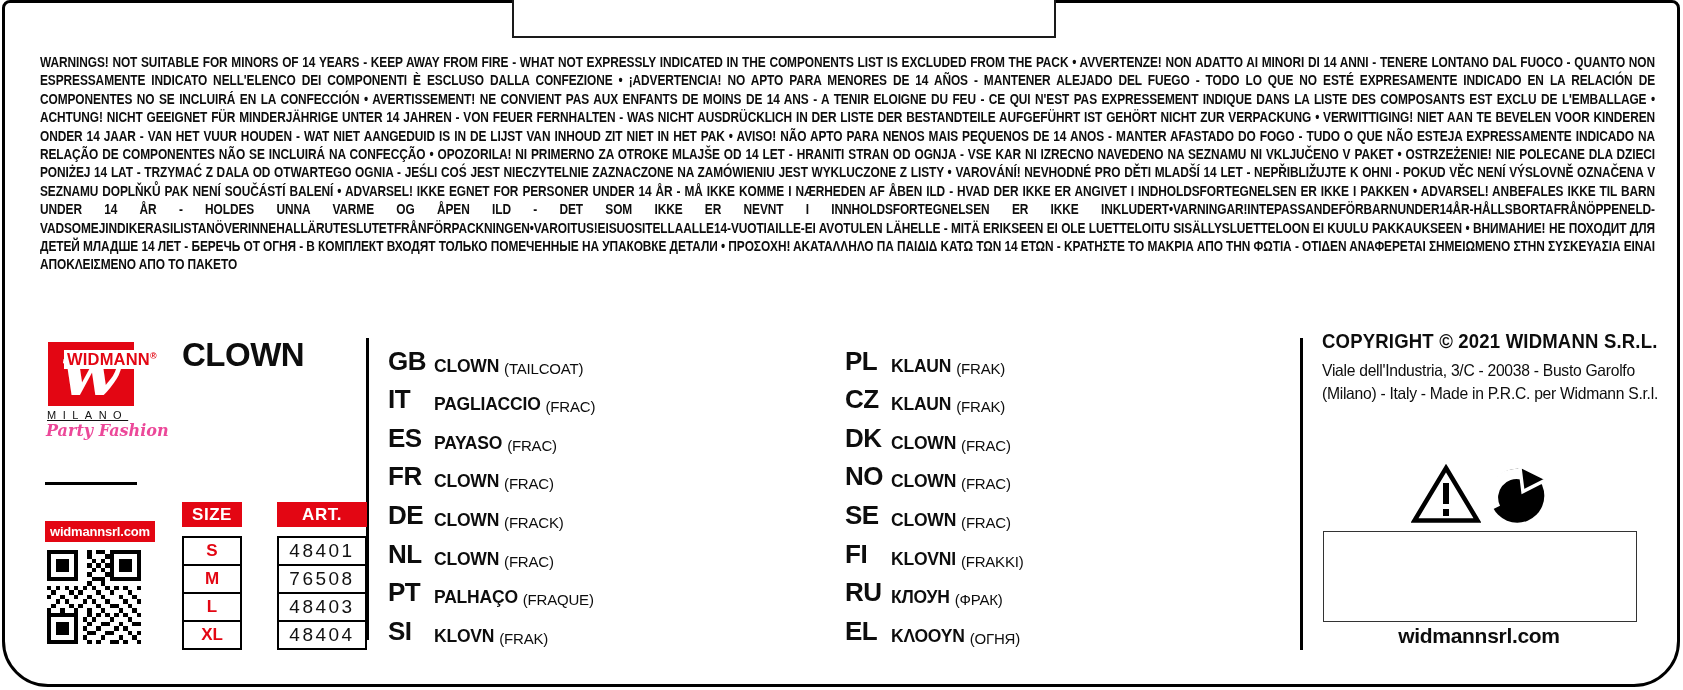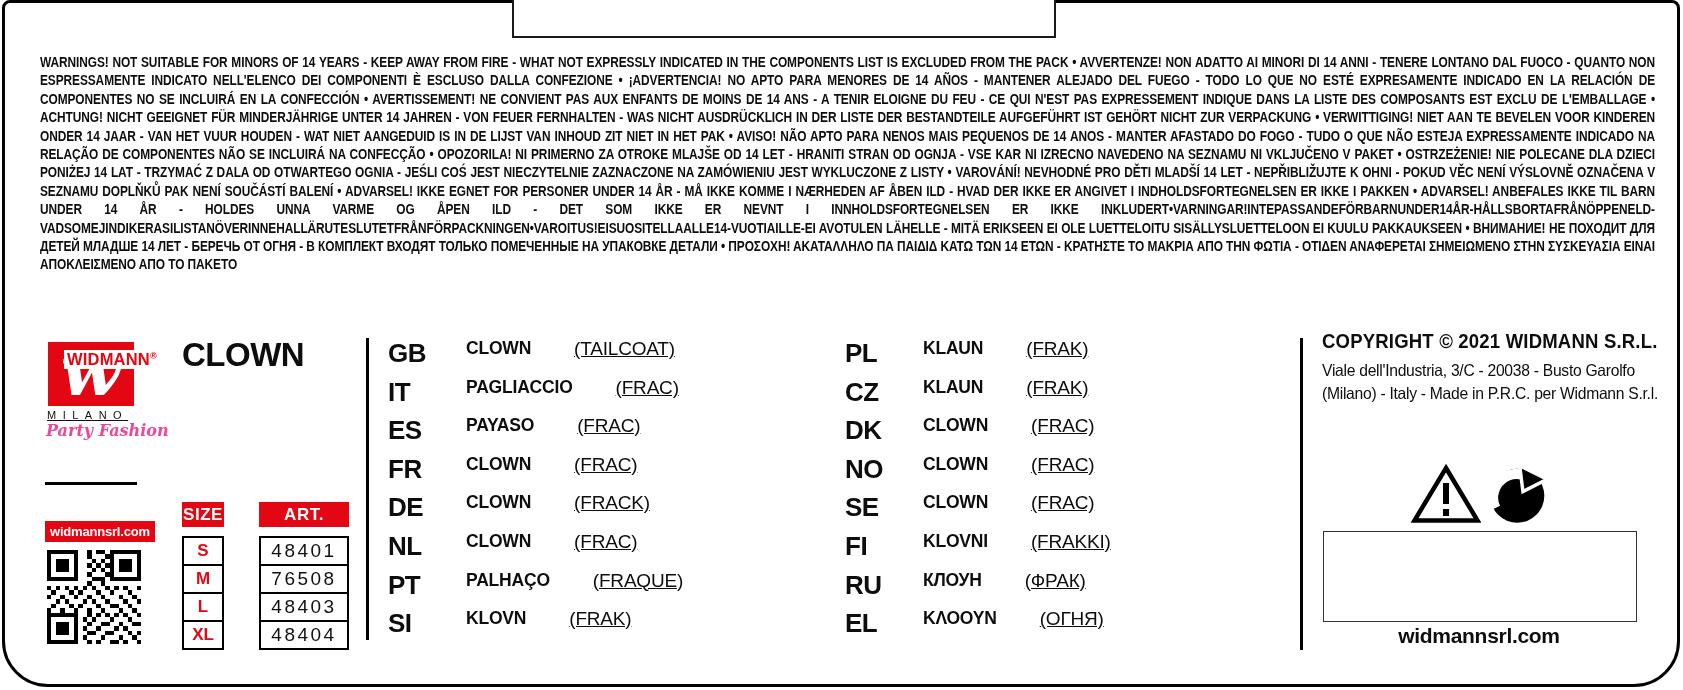--- a/index.html
+++ b/index.html
@@ -28,38 +28,38 @@
   .title{position:absolute;left:182px;top:336px;margin:0;font-size:33px;font-weight:bold;
          letter-spacing:-0.5px;color:#0d0d0d;}
   
   .divider{position:absolute;width:2.5px;background:#000;}
   .d1{left:366px;top:338px;height:302px;}
   .d2{left:1300px;top:338px;height:312px;}
   
   .langs{position:absolute;top:338px;}
   .colA{left:388px;}
   .colB{left:845px;}
-  .lang-row{height:38.6px;display:flex;align-items:flex-start;gap:32px;}
+  .lang-row{height:38.6px;display:flex;align-items:flex-end;}
   .lang-code{display:inline-block;width:46px;font-size:26px;font-weight:bold;letter-spacing:-0.5px;}
   .lang-name{font-size:17.5px;font-weight:bold;letter-spacing:-0.2px;}
-  .lang-variant{font-size:19px;margin-left:11px;letter-spacing:-0.2px;text-decoration:underline;}
+  .lang-variant{font-size:15px;margin-left:5px;letter-spacing:-0.2px;}
   
   .rule{position:absolute;left:45px;top:482px;width:92px;height:3px;background:#000;}
   .site-badge{position:absolute;left:45px;top:521px;background:#e30613;color:#fff;
               font-weight:bold;font-size:13px;padding:3px 5px;letter-spacing:-0.2px;}
   .qr{position:absolute;left:47px;top:550px;width:94px;height:94px;}
   
   .size-table{position:absolute;left:182px;top:502px;display:flex;gap:10px;}
   .tcol{display:flex;flex-direction:column;}
   .th{background:#e30613;color:#fff;font-weight:bold;font-size:17px;height:25px;
       display:flex;align-items:center;justify-content:center;letter-spacing:0.5px;}
   .tb{margin-top:9px;border:2px solid #000;}
   .cell{height:26px;display:flex;align-items:center;justify-content:center;border-top:2px solid #000;}
   .cell:first-child{border-top:none;}
-  .size-col{width:42px;}
+  .size-col{width:60px;}
   .art-col{width:90px;padding-left:25px;}
   .size-cell{color:#e30613;font-weight:bold;font-size:17px;}
   .art-cell{color:#111;font-size:19px;letter-spacing:2.5px;}
   
   .copyright{position:absolute;left:1322px;top:330px;width:345px;transform:scaleX(0.95);transform-origin:0 0;}
   .c1{font-size:19.5px;font-weight:bold;letter-spacing:0.2px;margin-bottom:6px;white-space:nowrap;}
   .c2,.c3{font-size:16.5px;letter-spacing:-0.3px;line-height:23px;white-space:nowrap;}
   
   .tri-icon{position:absolute;left:1411px;top:463px;width:70px;height:62px;}
   .rec-icon{position:absolute;left:1489px;top:465px;width:59px;height:59px;}

